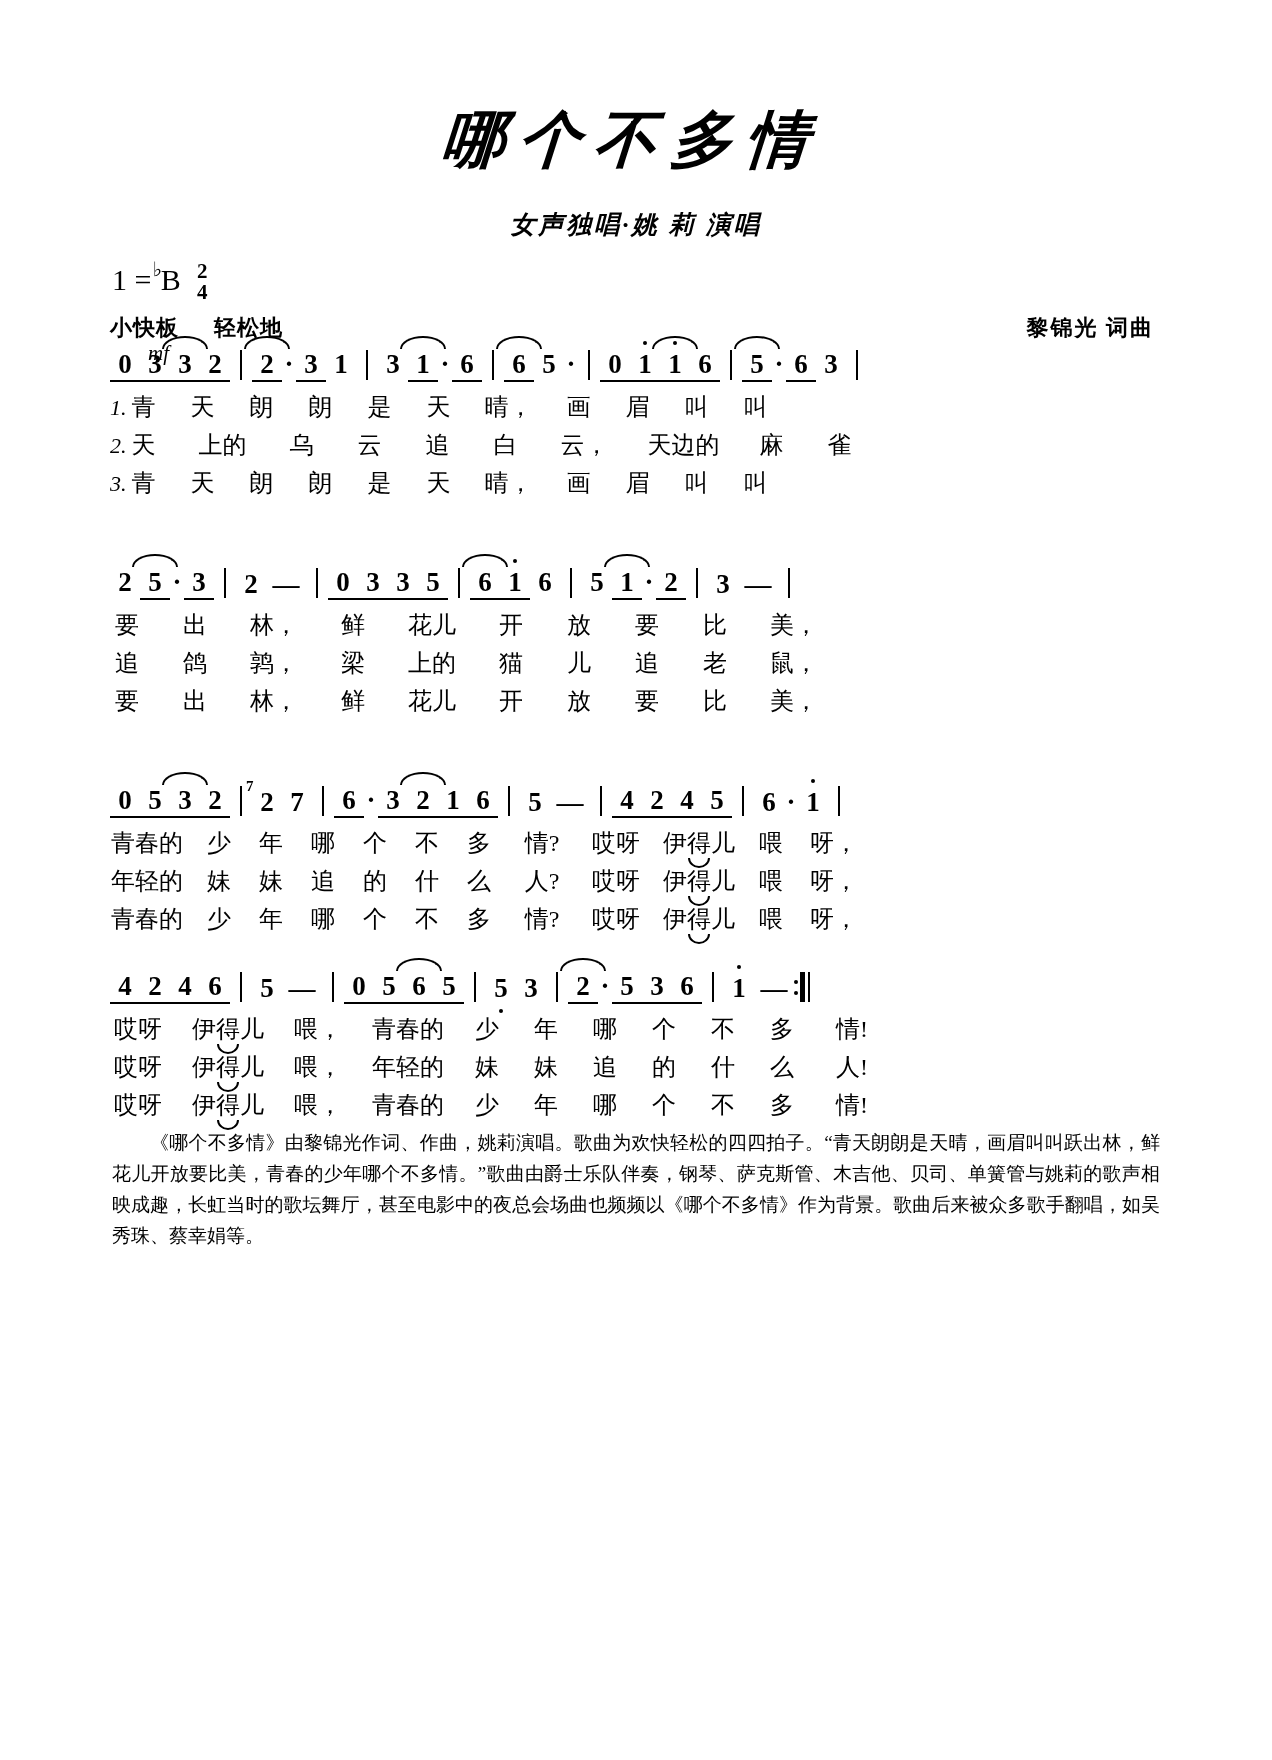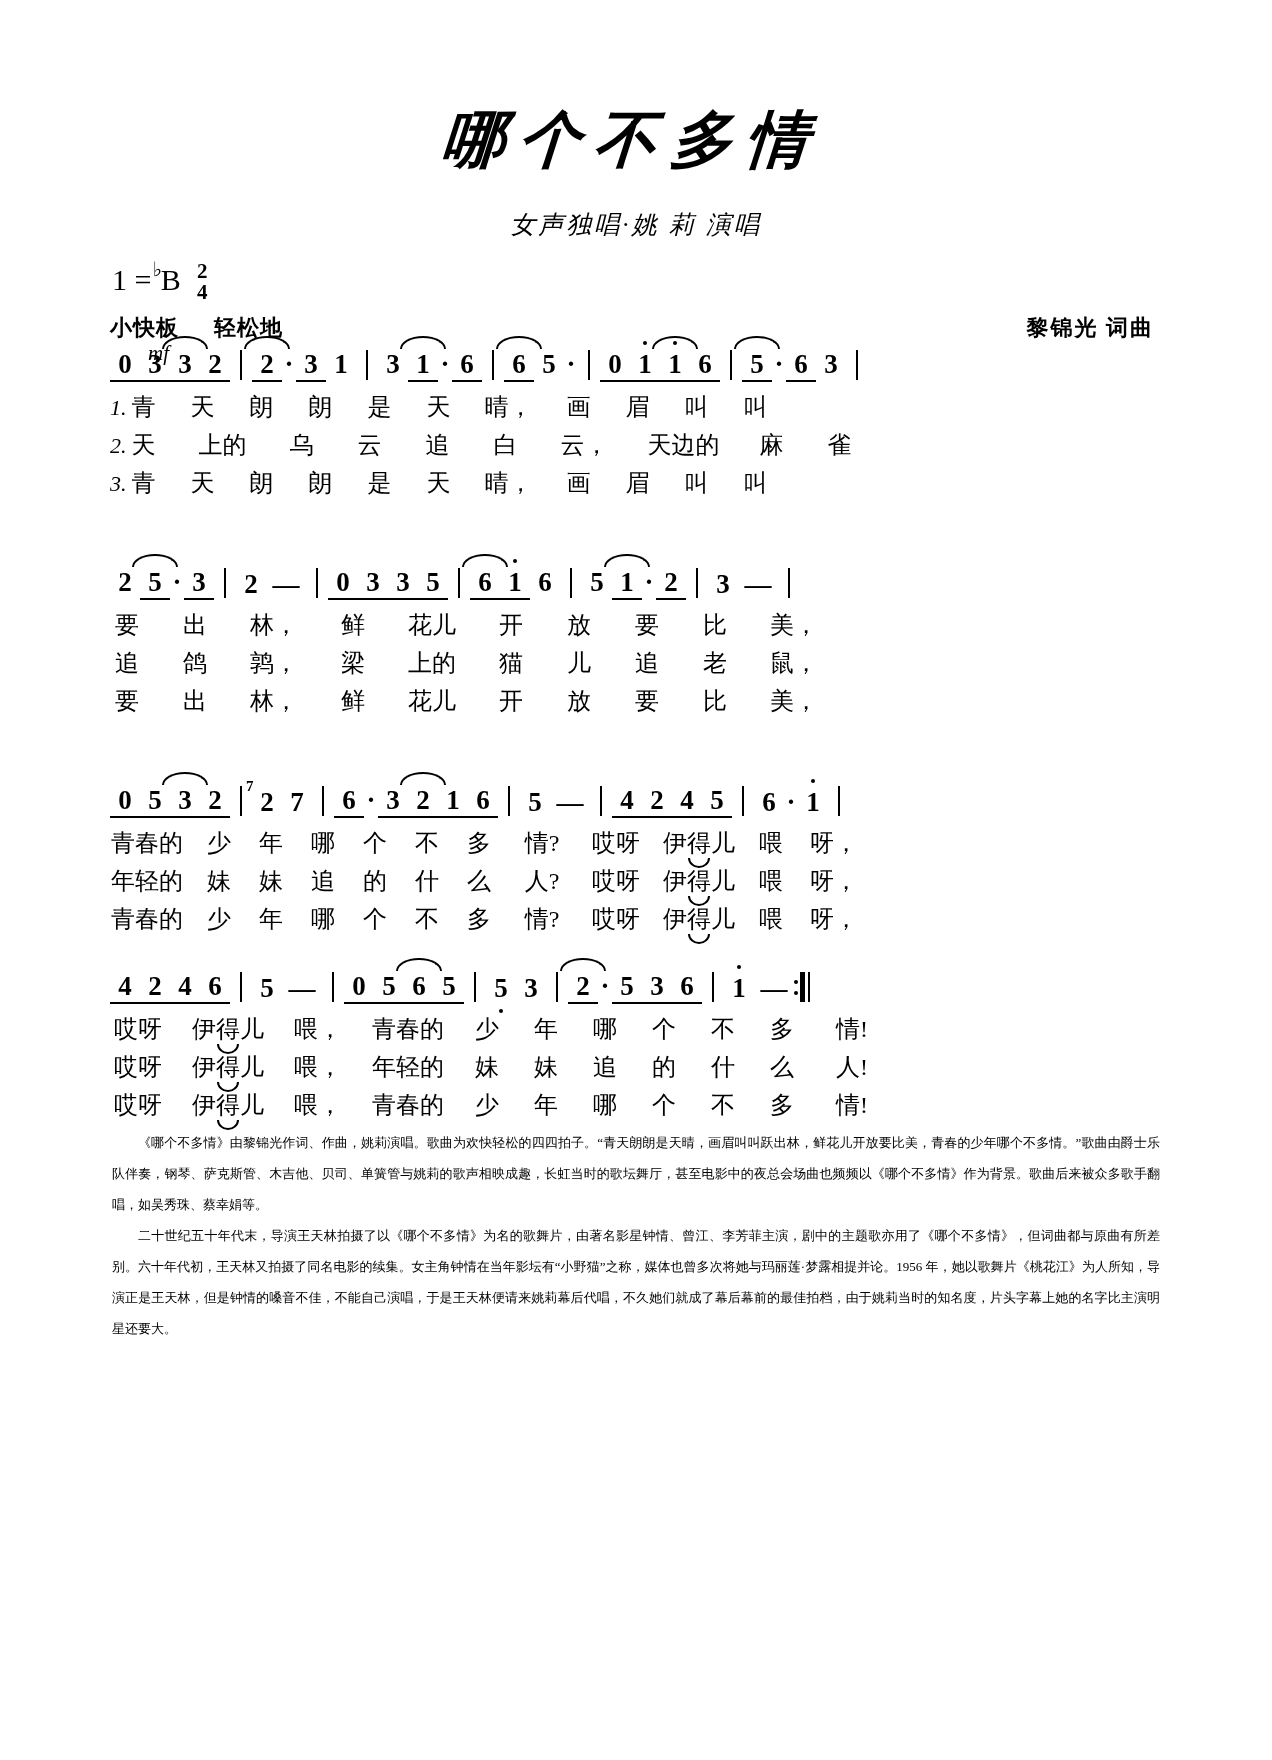--- a/index.html
+++ b/index.html
@@ -29,21 +29,21 @@
     font-weight: bold;
     letter-spacing: 14px;
     padding-top: 98px;
     font-family: "Liberation Serif", "DejaVu Serif", serif;
     font-style: italic;
     transform: skewX(-4deg);
   }
   .subtitle {
     text-align: center;
     font-size: 25px;
-    font-weight: normal;
+    font-weight: bold;
     letter-spacing: 3px;
     margin-top: 26px;
     font-style: italic;
   }
 
   
   .meta {
     position: relative;
     margin-top: 22px;
     height: 86px;
@@ -225,21 +225,21 @@
     height: 10px;
     border: 2px solid #000;
     border-top: none;
     border-radius: 0 0 50% 50% / 0 0 100% 100%;
     box-sizing: border-box;
   }
 
   
   .prose {
     margin: 0 112px 0 112px;
-    font-size: 13px;
+    font-size: 19px;
     line-height: 31px;
     text-align: justify;
     font-family: "Liberation Serif", "DejaVu Serif", serif;
   }
   .prose p { margin: 0; text-indent: 2em; }
 </style>
 </head>
 <body>
 
 <div class="page">
@@ -288,16 +288,15 @@
       <div class="system" style="margin-top: 30px;">
         <div class="notes-row"><span class="grp"><span class="n beam1" style="width: 30px;">4</span><span class="n beam1" style="width: 30px;">2</span><span class="n beam1" style="width: 30px;">4</span><span class="n beam1" style="width: 30px;">6</span></span><span class="bar" style="margin-left: 10px; margin-right: 10px;"></span><span class="grp"><span class="n" style="width: 30px;">5</span><span class="n" style="width: 40px;">—</span></span><span class="bar" style="margin-left: 10px; margin-right: 10px;"></span><span class="grp"><span class="n beam1" style="width: 30px;">0</span><span class="n beam1" style="width: 30px;">5</span><span class="n beam1" style="width: 30px;">6<span class="slur" style="width: 46px;"></span></span><span class="n beam1" style="width: 30px;">5</span></span><span class="bar" style="margin-left: 10px; margin-right: 10px;"></span><span class="grp"><span class="n" style="width: 30px;">5<span class="lowdot"></span></span><span class="n" style="width: 30px;">3</span></span><span class="bar" style="margin-left: 10px; margin-right: 10px;"></span><span class="grp"><span class="n beam1" style="width: 30px;">2<span class="slur" style="width: 46px;"></span></span><span class="n" style="width: 14px;">·</span><span class="n beam1" style="width: 30px;">5</span><span class="n beam1" style="width: 30px;">3</span><span class="n beam1" style="width: 30px;">6</span></span><span class="bar" style="margin-left: 10px; margin-right: 10px;"></span><span class="grp"><span class="n" style="width: 30px;">1<span class="highdot"></span></span><span class="n" style="width: 40px;">—</span></span><span class="repeat-end"><span class="thin"></span><span class="thick"></span><span class="d1"></span><span class="d2"></span></span></div>
         <div class="lyrics-row"><span class="ly" style="min-width: 56px; margin-right: 25px;">哎呀</span><span class="ly" style="min-width: 74px; margin-right: 25px;">伊得儿<span class="ubrace"></span></span><span class="ly" style="min-width: 56px; margin-right: 25px;">喂，</span><span class="ly" style="min-width: 74px; margin-right: 25px;">青春的</span><span class="ly" style="min-width: 34px; margin-right: 25px;">少</span><span class="ly" style="min-width: 34px; margin-right: 25px;">年</span><span class="ly" style="min-width: 34px; margin-right: 25px;">哪</span><span class="ly" style="min-width: 34px; margin-right: 25px;">个</span><span class="ly" style="min-width: 34px; margin-right: 25px;">不</span><span class="ly" style="min-width: 34px; margin-right: 25px;">多</span><span class="ly" style="min-width: 56px; margin-right: 25px;">情!</span></div>
         <div class="lyrics-row"><span class="ly" style="min-width: 56px; margin-right: 25px;">哎呀</span><span class="ly" style="min-width: 74px; margin-right: 25px;">伊得儿<span class="ubrace"></span></span><span class="ly" style="min-width: 56px; margin-right: 25px;">喂，</span><span class="ly" style="min-width: 74px; margin-right: 25px;">年轻的</span><span class="ly" style="min-width: 34px; margin-right: 25px;">妹</span><span class="ly" style="min-width: 34px; margin-right: 25px;">妹</span><span class="ly" style="min-width: 34px; margin-right: 25px;">追</span><span class="ly" style="min-width: 34px; margin-right: 25px;">的</span><span class="ly" style="min-width: 34px; margin-right: 25px;">什</span><span class="ly" style="min-width: 34px; margin-right: 25px;">么</span><span class="ly" style="min-width: 56px; margin-right: 25px;">人!</span></div>
         <div class="lyrics-row"><span class="ly" style="min-width: 56px; margin-right: 25px;">哎呀</span><span class="ly" style="min-width: 74px; margin-right: 25px;">伊得儿<span class="ubrace"></span></span><span class="ly" style="min-width: 56px; margin-right: 25px;">喂，</span><span class="ly" style="min-width: 74px; margin-right: 25px;">青春的</span><span class="ly" style="min-width: 34px; margin-right: 25px;">少</span><span class="ly" style="min-width: 34px; margin-right: 25px;">年</span><span class="ly" style="min-width: 34px; margin-right: 25px;">哪</span><span class="ly" style="min-width: 34px; margin-right: 25px;">个</span><span class="ly" style="min-width: 34px; margin-right: 25px;">不</span><span class="ly" style="min-width: 34px; margin-right: 25px;">多</span><span class="ly" style="min-width: 56px; margin-right: 25px;">情!</span></div>
       </div>
     </div>
 
   <div class="prose">
     <p>《哪个不多情》由黎锦光作词、作曲，姚莉演唱。歌曲为欢快轻松的四四拍子。“青天朗朗是天晴，画眉叫叫跃出林，鲜花儿开放要比美，青春的少年哪个不多情。”歌曲由爵士乐队伴奏，钢琴、萨克斯管、木吉他、贝司、单簧管与姚莉的歌声相映成趣，长虹当时的歌坛舞厅，甚至电影中的夜总会场曲也频频以《哪个不多情》作为背景。歌曲后来被众多歌手翻唱，如吴秀珠、蔡幸娟等。</p>
-    <p>二十世纪五十年代末，导演王天林拍摄了以《哪个不多情》为名的歌舞片，由著名影星钟情、曾江、李芳菲主演，剧中的主题歌亦用了《哪个不多情》，但词曲都与原曲有所差别。六十年代初，王天林又拍摄了同名电影的续集。女主角钟情在当年影坛有“小野猫”之称，媒体也曾多次将她与玛丽莲·梦露相提并论。1956 年，她以歌舞片《桃花江》为人所知，导演正是王天林，但是钟情的嗓音不佳，不能自己演唱，于是王天林便请来姚莉幕后代唱，不久她们就成了幕后幕前的最佳拍档，由于姚莉当时的知名度，片头字幕上她的名字比主演明星还要大。</p>
   </div>
 
 </div>
 
 </body></html>

